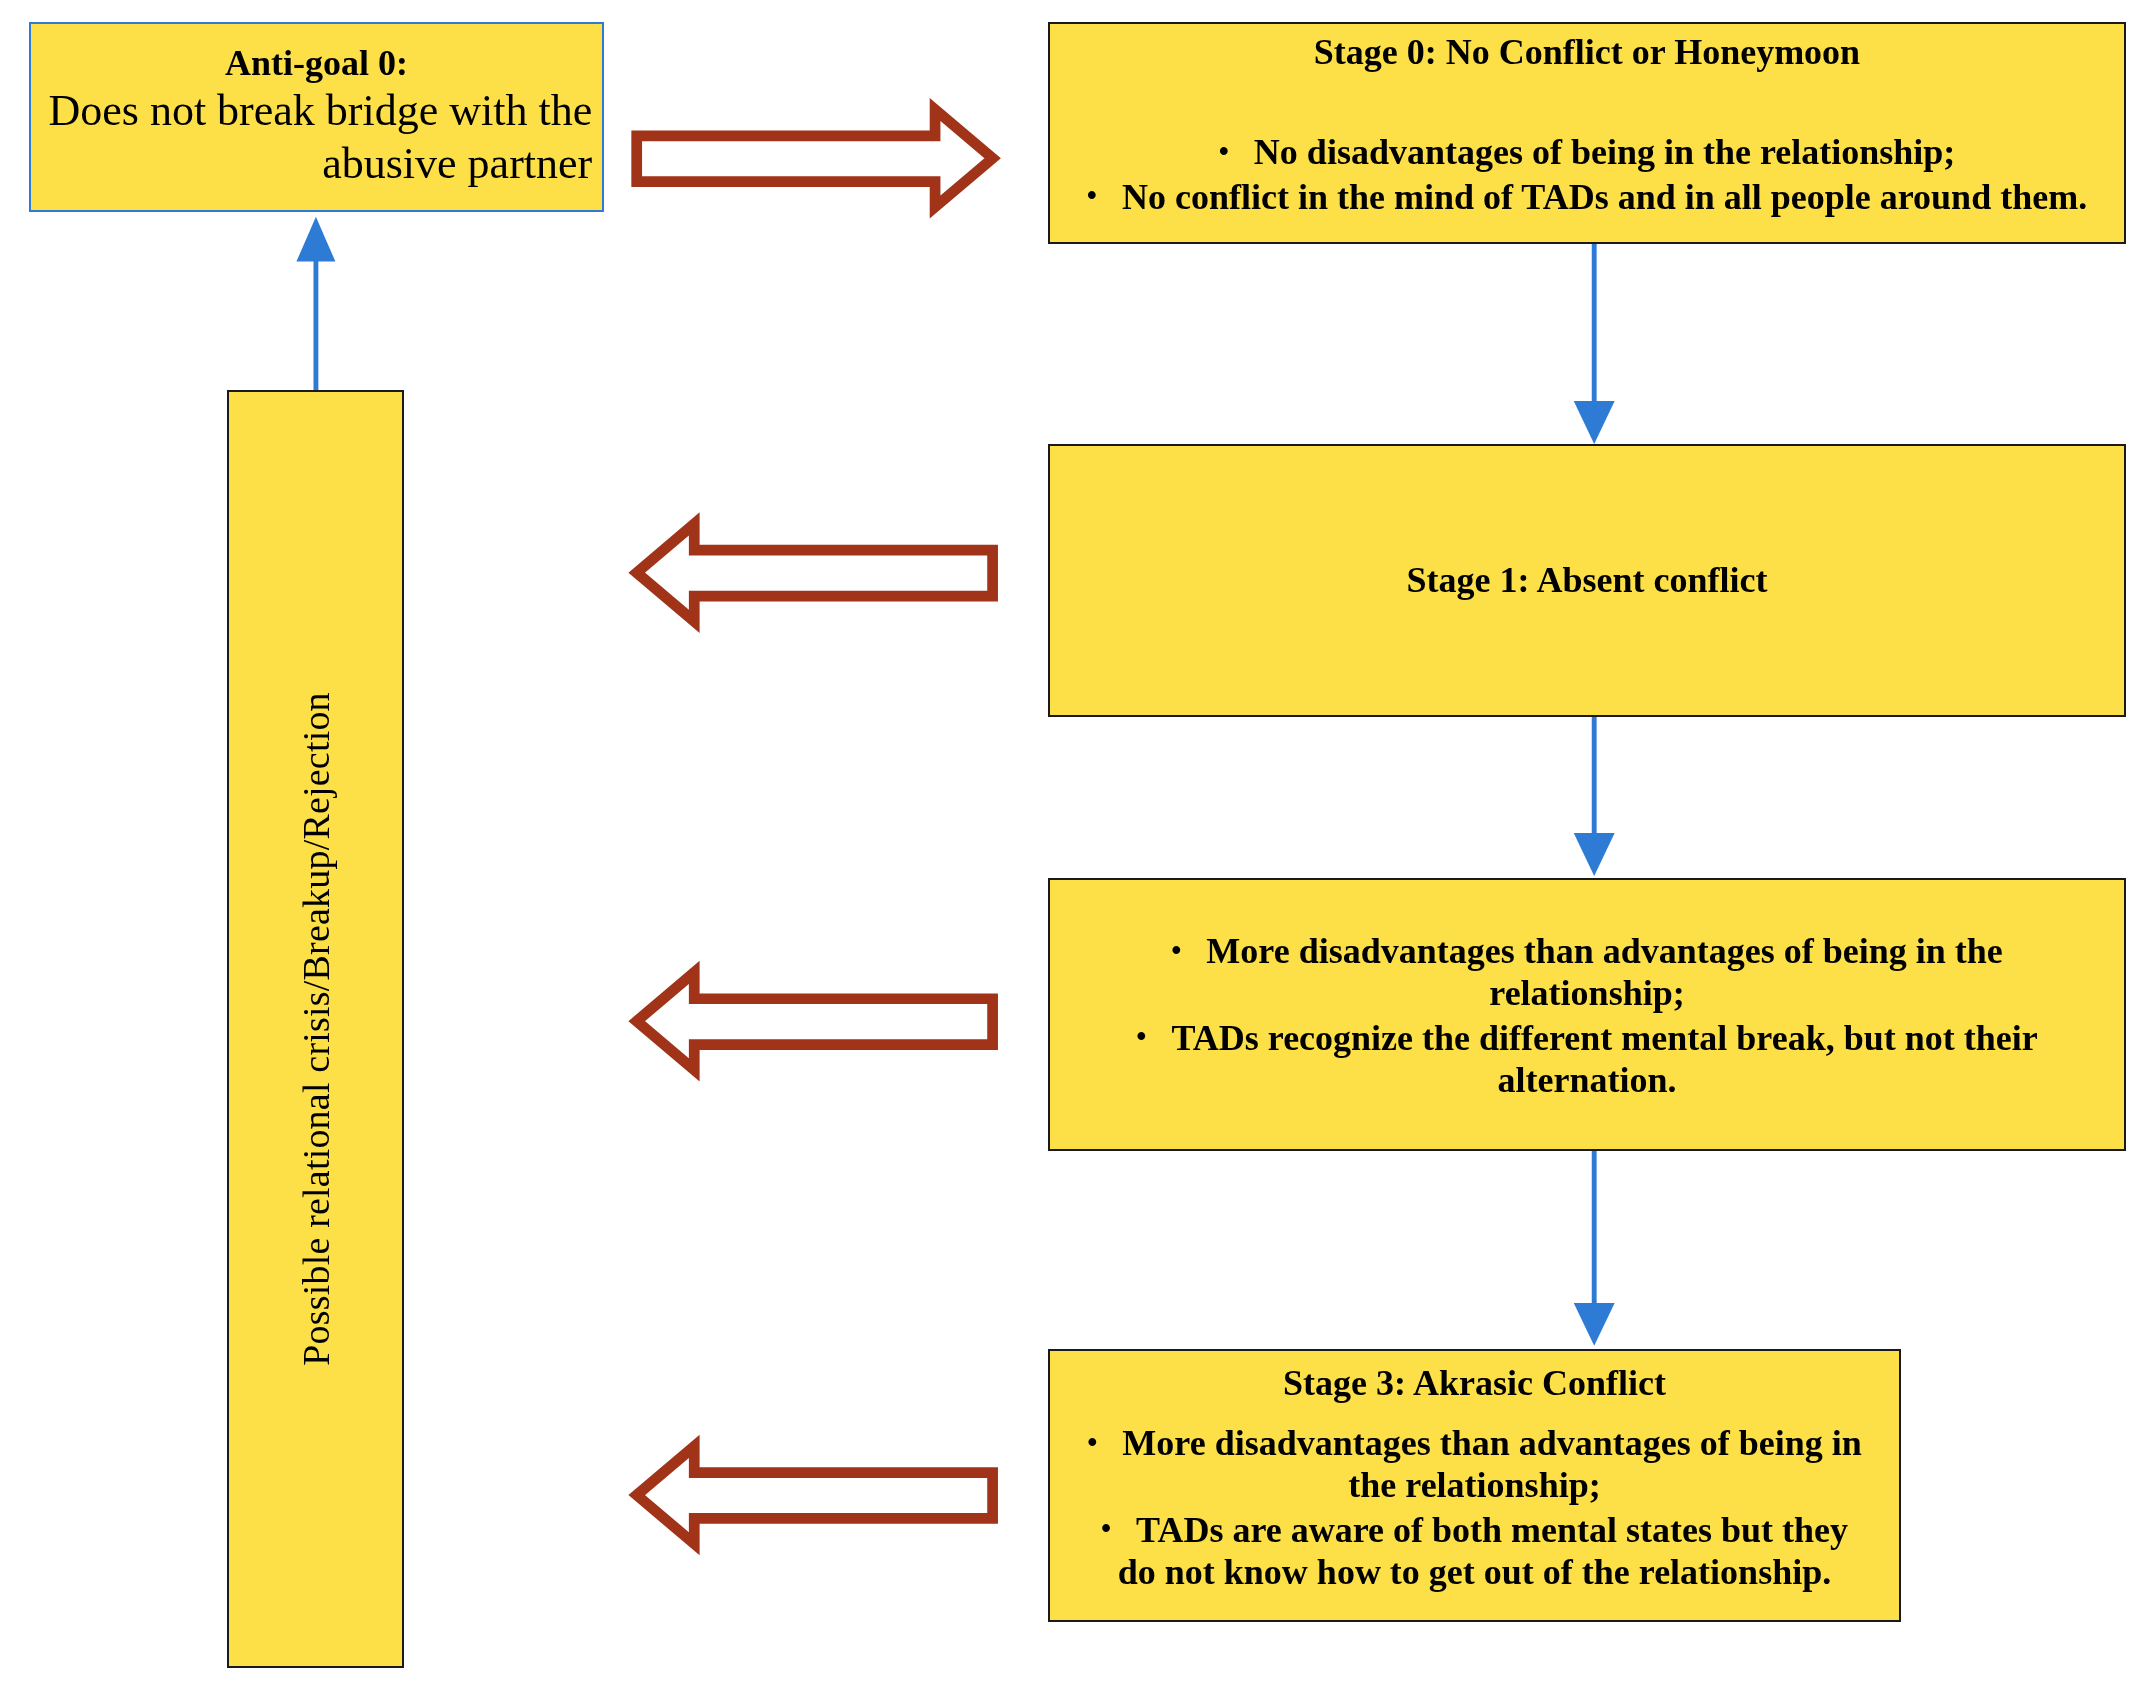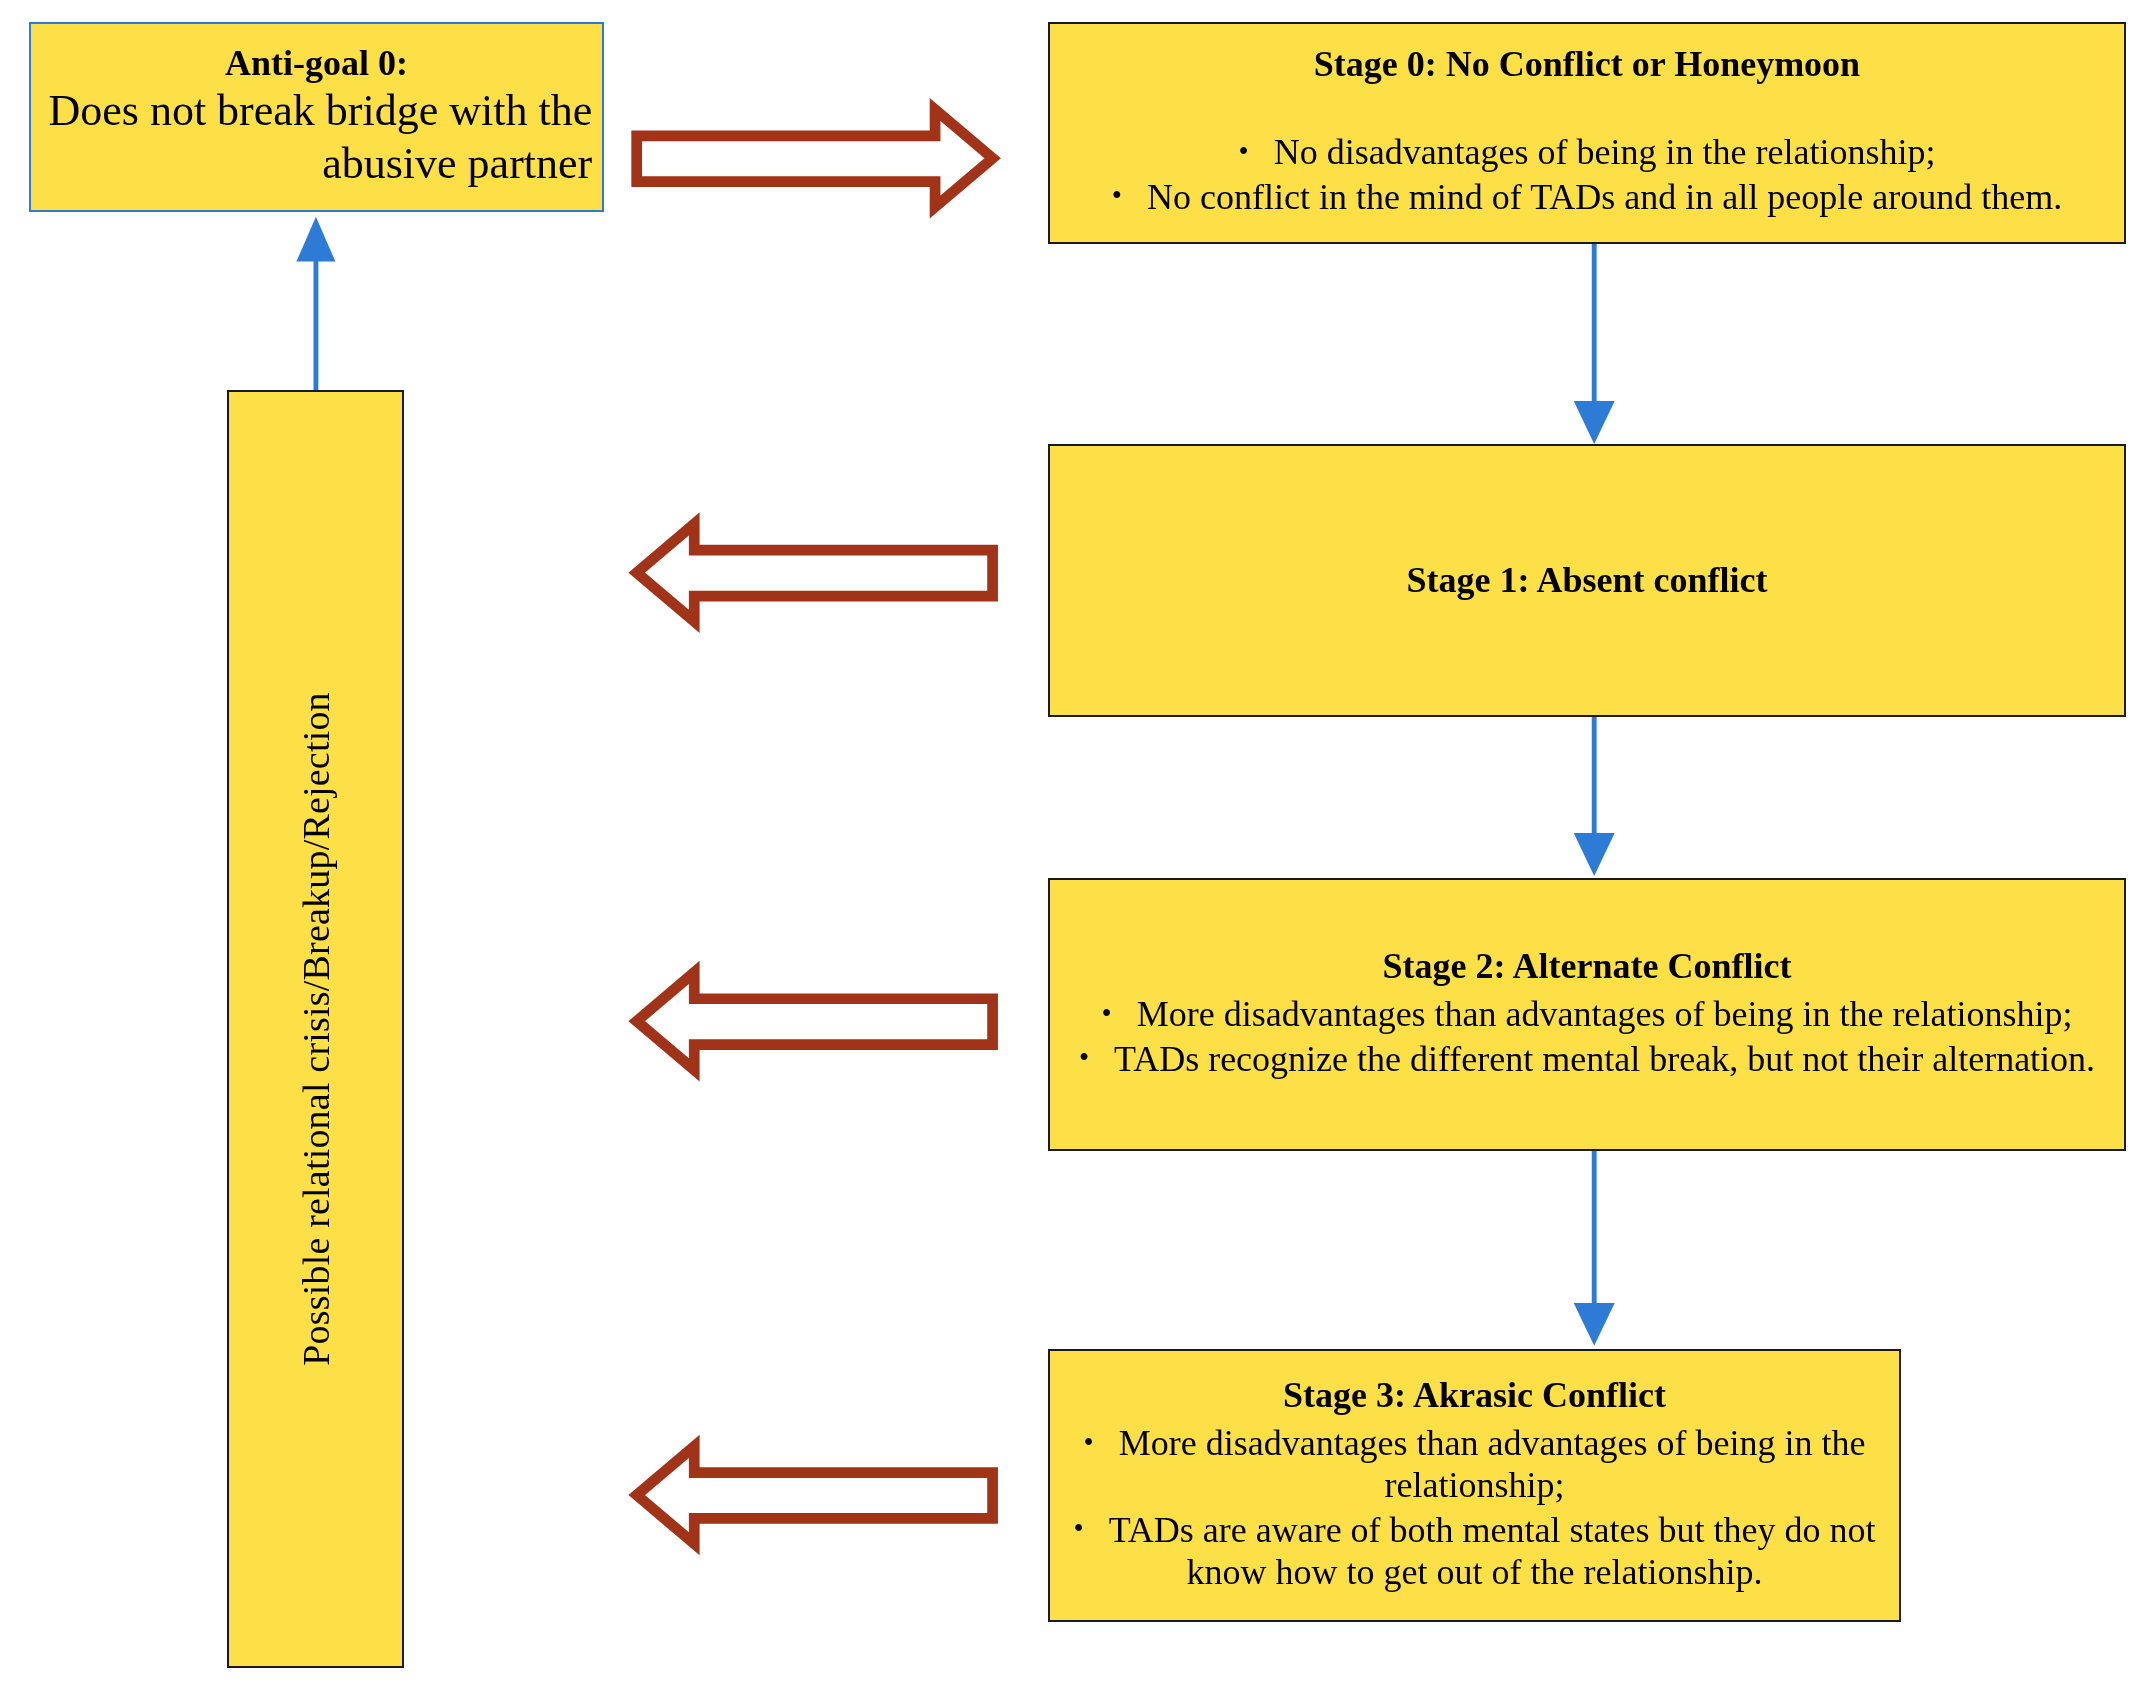--- a/index.html
+++ b/index.html
@@ -36,23 +36,24 @@
     padding: 5.9px 13.7px;
   }
   .stage-title {
     text-align: center;
     font-weight: bold;
     font-size: 36px;
     line-height: 1.17;
     color: #000;
   }
   .bullets {
-    margin: 4px;
+    margin: 16px;
     padding: 0;
     list-style: none;
+    font-weight: bold;
   }
   .bullets li {
     position: relative;
     text-align: center;
     font-size: 36px;
     line-height: 1.17;
     color: #000;
     margin-top: 2px;
   }
   .bullets li .bullet-dot {
@@ -171,21 +172,20 @@
       <li><span class="bullet-dot">•</span><span>No disadvantages of being in the relationship;</span></li>
       <li><span class="bullet-dot">•</span><span>No conflict in the mind of TADs and in all people around them.</span></li>
     </ul>
   </div>
 
   <div class="box box-black stage-box" style="left:1048px; top:444px; width:1078px; height:273px;">
     <div class="stage-title">Stage 1: Absent conflict</div>
   </div>
 
   <div class="box box-black stage-box" style="left:1048px; top:878px; width:1078px; height:273px;">
-    <div class="stage-title">Stage 2: Alternate Conflict</div>
     <ul class="bullets">
       <li><span class="bullet-dot">•</span><span>More disadvantages than advantages of being in the relationship;</span></li>
       <li><span class="bullet-dot">•</span><span>TADs recognize the different mental break, but not their alternation.</span></li>
     </ul>
   </div>
 
   <div class="box box-black stage-box" style="left:1048px; top:1349px; width:853px; height:273px;align-items:center;">
     <div class="stage-title">Stage 3: Akrasic Conflict</div>
     <ul class="bullets">
       <li><span class="bullet-dot">•</span><span>More disadvantages than advantages of being in the relationship;</span></li>

